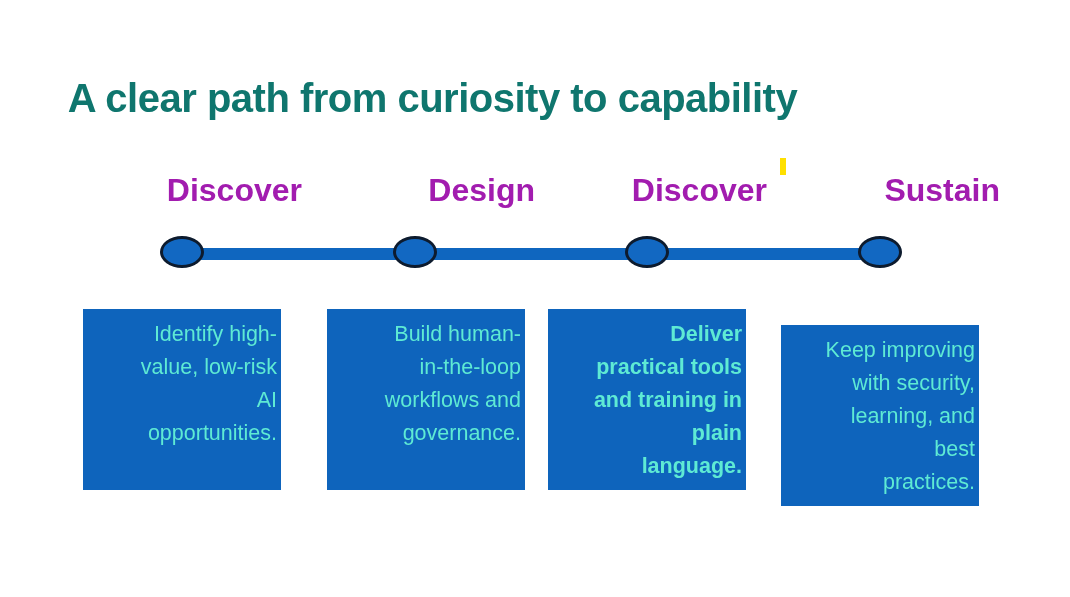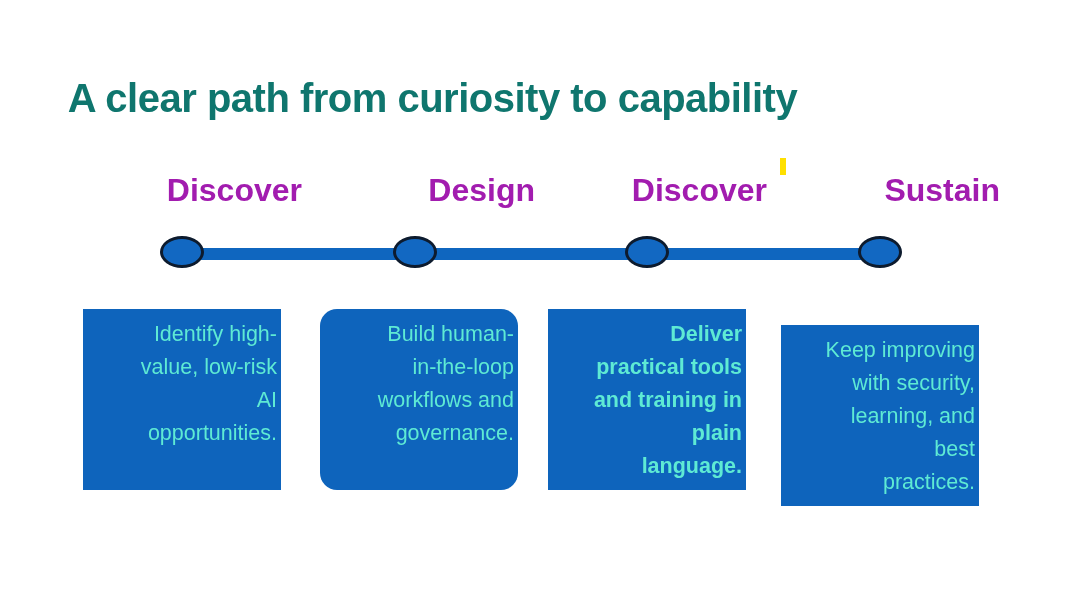--- a/index.html
+++ b/index.html
@@ -84,21 +84,21 @@
   
   .s0 .stage-label { left: 62px; }
   .s1 .stage-label { left: 295px; }
   .s2 .stage-label { left: 527px; }
   .s3 .stage-label { left: 760px; }
   .s0 .marker { left: 160px; }
   .s1 .marker { left: 393px; }
   .s2 .marker { left: 625px; }
   .s3 .marker { left: 858px; }
   .s0 .desc-box { left: 83px; }
-  .s1 .desc-box { left: 320px; border-radius: 17px; }
+  .s1 .desc-box { left: 327px; }
   .s2 .desc-box { left: 548px; font-weight: bold; }
   .s3 .desc-box { left: 781px; margin-top: 16px; }
 </style>
 </head>
 <body>
 
 <div class="slide">
 
   <h1 class="title">A clear path from curiosity to capability</h1>
 

